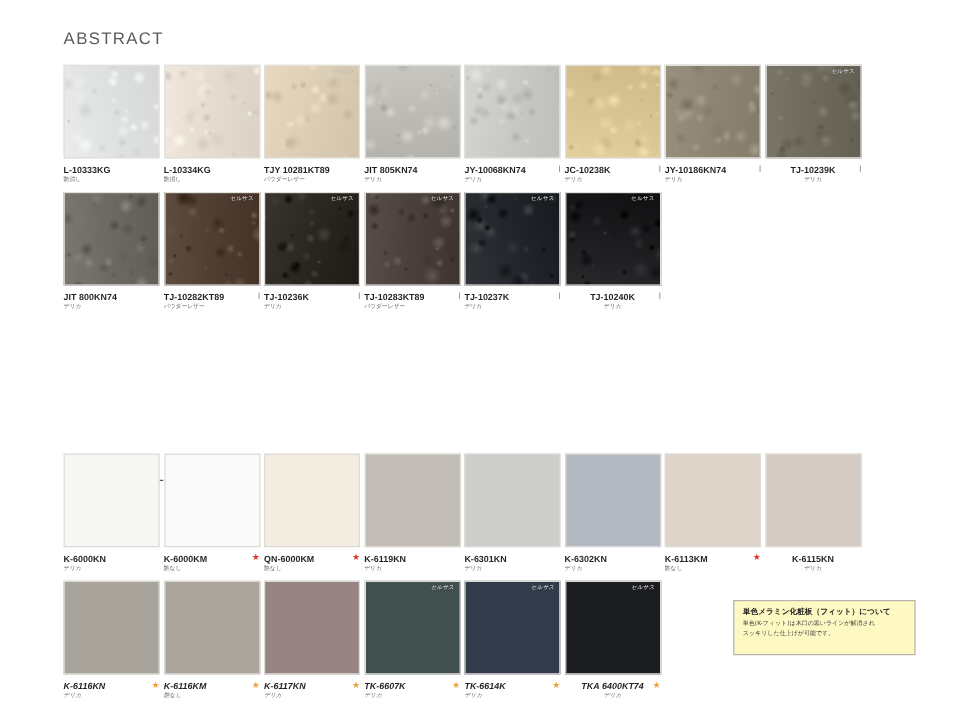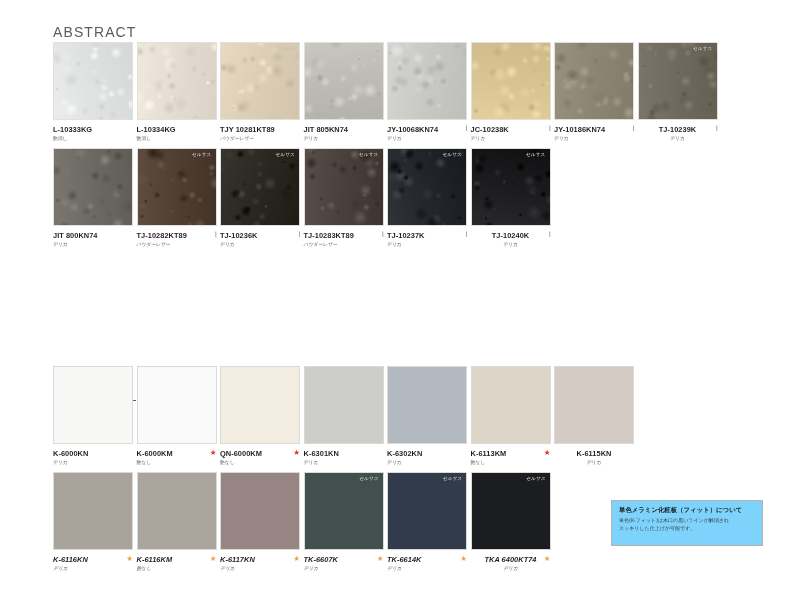--- a/index.html
+++ b/index.html
@@ -32,20 +32,21 @@
 
   
   .grid {
     position: absolute;
     display: flex;
     gap: 0;
   }
   .cell {
     width: 72px;
     margin-right: 11.5px;
+    margin-top: 12px;
   }
   .cell:last-child { margin-right: 0; text-align: center; }
 
   .swatch {
     position: relative;
     width: 80px;
     height: 78px;
     border: 0.5px solid #e2e0dd;
     overflow: hidden;
     background-repeat: repeat;
@@ -106,21 +107,21 @@
   .marker.star-orange{ color: #efa13c; font-size: 7.5px; }
 
   
   .note-box {
     position: absolute;
     left: 611px;
     top: 500px;
     width: 152px;
     height: 46px;
     border: 0.6px solid #b6b3ae;
-    background: #7dd3fc;
+    background: #fef9c3;
     padding: 6px 7px 0 7px;
   }
   .note-title {
     font-size: 6.4px;
     font-weight: 700;
     color: #1d1d1d;
     line-height: 1.15;
     font-family: "DejaVu Sans", sans-serif;
     white-space: nowrap;
   }
@@ -287,20 +288,27 @@
       </div>
       <div class="cell">
         <div class="swatch pale-border" style="background: rgb(243, 236, 224);"></div>
         <div class="meta">
           <div class="code">QN-6000KM</div>
           <div class="finish">艶なし</div>
           <span class="marker star-red">★</span>
         </div>
       </div>
       <div class="cell">
+        <div class="swatch pale-border" style="background: rgb(194, 189, 182);"></div>
+        <div class="meta">
+          <div class="code">K-6119KN</div>
+          <div class="finish">デリカ</div>
+        </div>
+      </div>
+      <div class="cell">
         <div class="swatch pale-border" style="background: rgb(205, 205, 204);"></div>
         <div class="meta">
           <div class="code">K-6301KN</div>
           <div class="finish">デリカ</div>
         </div>
       </div>
       <div class="cell">
         <div class="swatch pale-border" style="background: rgb(178, 185, 192);"></div>
         <div class="meta">
           <div class="code">K-6302KN</div>

